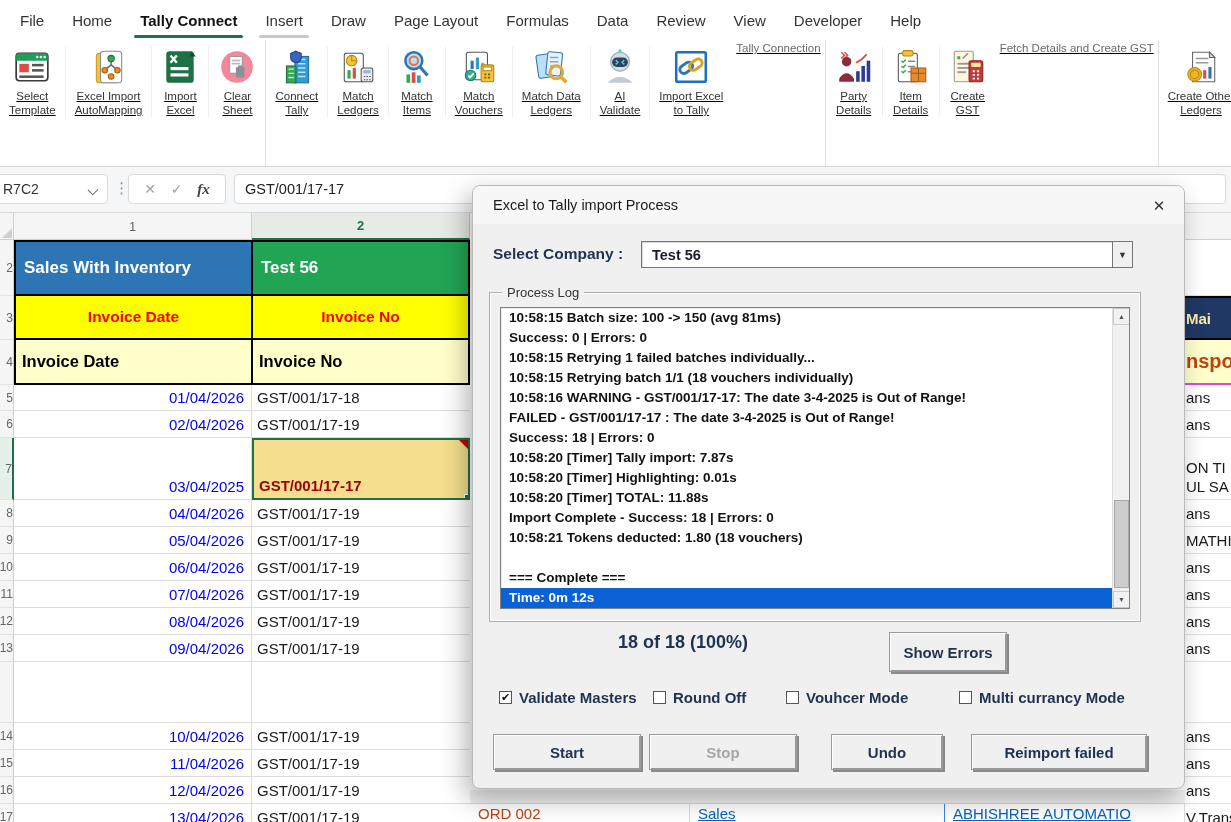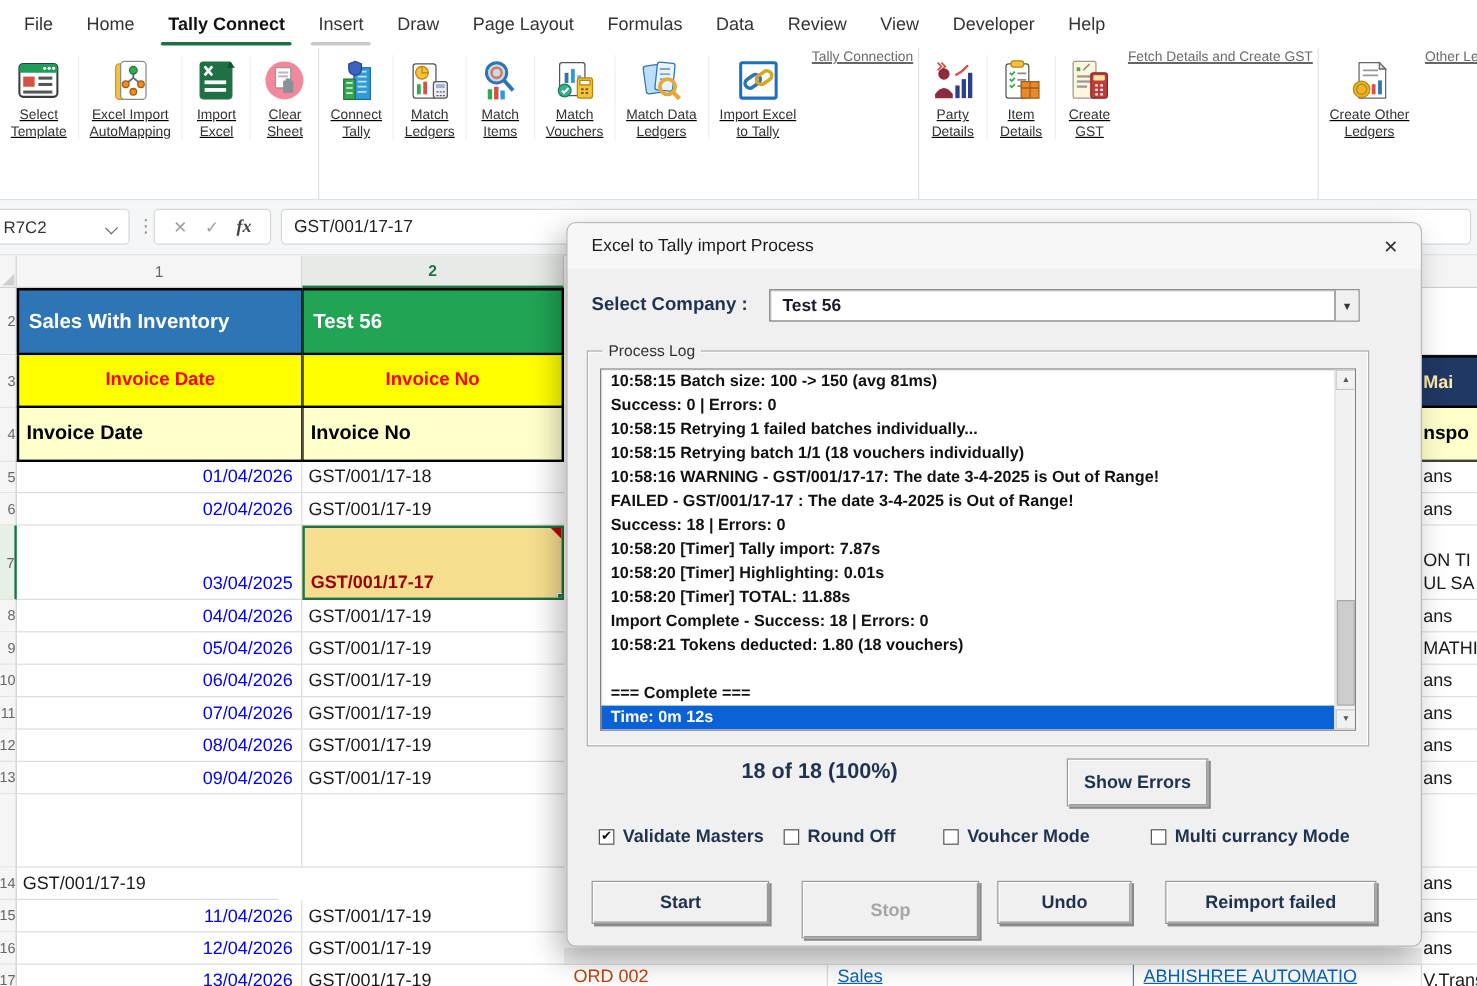--- a/index.html
+++ b/index.html
@@ -86,21 +86,21 @@
     border-left:9px solid transparent; border-top:9px solid #C00000; }
   .sel-cell .handle { position:absolute; right:-3px; bottom:-3px; width:7px; height:7px; background:#1E7145;
     border:1px solid #fff; }
 
   
   .rstrip { position:absolute; left:1185px; top:213px; width:46px; height:609px; overflow:hidden; background:#fff; z-index:1; }
   .rs-cell { border-bottom:1px solid #e0e0e0; display:flex; align-items:center; padding-left:1px;
     font-size:15px; color:#1a1a1a; overflow:hidden; white-space:nowrap; }
   .rs-hdr { background:#f5f5f5; border-bottom:1px solid #d0d0d0; }
   .rs-navy { background:#1F3864; color:#FFE9A6; font-weight:bold; border-top:2px solid #000; border-bottom:2px solid #000; }
-  .rs-cream { background:#FFFFCC; color:#000000; font-weight:bold; font-size:16px; border-bottom:2px solid #404040; }
+  .rs-cream { background:#FFFFCC; color:#c2410c; font-weight:bold; font-size:20px; border-bottom:2px solid #d946ef; }
   .rs-two { flex-direction:column; align-items:flex-start; justify-content:flex-end; line-height:19px; padding-bottom:3px; }
 
   
   .bottomrow { position:absolute; left:470px; top:790px; width:715px; height:32px; background:#fff; z-index:1; }
   .br-shadowband { position:absolute; left:0; top:0; width:715px; height:13px; background:#ececec; opacity:.8; }
   .br-line { position:absolute; left:0; top:13px; width:715px; height:1px; background:#d6d6d6; }
   .br-cells { position:absolute; left:0; top:14px; width:715px; height:18px; display:flex; font-size:15px; }
   .br-c { padding:1px 0 0 8px; overflow:hidden; white-space:nowrap; }
   .br-ord { width:220px; color:#c2410c; border-right:1px solid #dcdcdc; }
   .br-sales { width:255px; color:#0563C1; text-decoration:underline; border-right:1px solid #3b82f6; }
@@ -300,20 +300,33 @@
           <circle cx="23" cy="23" r="6" fill="none" stroke="#E2A93B" stroke-width="3"></circle>
           <path d="M27.5 27.5l5 5" stroke="#E2A93B" stroke-width="3.4"></path>
         </svg>
         <div class="rlabel">
           <div>Match Data</div>
             <div>Ledgers</div>
         </div>
       </div>
       <div class="rbtn">
         <svg viewBox="0 0 36 36">
+          <path d="M6 33q12-11 24 0z" fill="#C3CAD2"></path>
+          <circle cx="18" cy="13" r="9" fill="#D6DBE1" stroke="#9aa4ae"></circle>
+          <rect x="10.5" y="9" width="15" height="9" rx="4.5" fill="#30415E"></rect>
+          <path d="M14 11.5l2 2-2 2M22 11.5l-2 2 2 2" stroke="#4FD1C5" stroke-width="1.4" fill="none"></path>
+          <circle cx="18" cy="2.8" r="1.6" fill="#4FD1C5"></circle>
+        </svg>
+        <div class="rlabel">
+          <div>AI</div>
+            <div>Validate</div>
+        </div>
+      </div>
+      <div class="rbtn">
+        <svg viewBox="0 0 36 36">
           <rect x="4" y="4" width="28" height="28" rx="1.5" fill="#fff" stroke="#1F6FC0" stroke-width="2.4"></rect>
           <rect x="7" y="15" width="13" height="7.5" rx="3.75" fill="none" stroke="#2E75B6" stroke-width="2.8" transform="rotate(-35 13.5 18.75)"></rect>
           <rect x="16" y="12" width="13" height="7.5" rx="3.75" fill="none" stroke="#D9A520" stroke-width="2.8" transform="rotate(-35 22.5 15.75)"></rect>
         </svg>
         <div class="rlabel">
           <div>Import Excel</div>
             <div>to Tally</div>
         </div>
       </div>
     </div>
@@ -481,20 +494,21 @@
     <div class="cell cc1">09/04/2026</div>
     <div class="cell cc2">GST/001/17-19</div>
   </div>
   <div class="grid-row r-data" style="height:61px">
     <div class="rn"></div>
     <div class="cell cc1"></div>
     <div class="cell cc2"></div>
   </div>
   <div class="grid-row r-data" style="height:27px">
     <div class="rn">14</div>
+    <div class="cell cc1">10/04/2026</div>
     <div class="cell cc2">GST/001/17-19</div>
   </div>
   <div class="grid-row r-data" style="height:27px">
     <div class="rn">15</div>
     <div class="cell cc1">11/04/2026</div>
     <div class="cell cc2">GST/001/17-19</div>
   </div>
   <div class="grid-row r-data" style="height:27px">
     <div class="rn">16</div>
     <div class="cell cc1">12/04/2026</div>
@@ -595,16 +609,16 @@
       <span class="cbbox"></span>
       <span class="cblab">Vouhcer Mode</span>
     </div>
     <div class="cbitem" style="left:460px">
       <span class="cbbox"></span>
       <span class="cblab">Multi currancy Mode</span>
     </div>
   </div>
 
   <div class="btn3d" style="left:20px; top:548px; width:148px; height:36px;">Start</div>
-  <div class="btn3d disabled" style="left:195px; top:548px; width:148px; height:48px;">Stop</div>
+  <div class="btn3d disabled" style="left:176px; top:548px; width:148px; height:36px;">Stop</div>
   <div class="btn3d" style="left:358px; top:548px; width:112px; height:36px;">Undo</div>
   <div class="btn3d" style="left:498px; top:548px; width:176px; height:36px;">Reimport failed</div>
 </div>
 
 </body></html>

